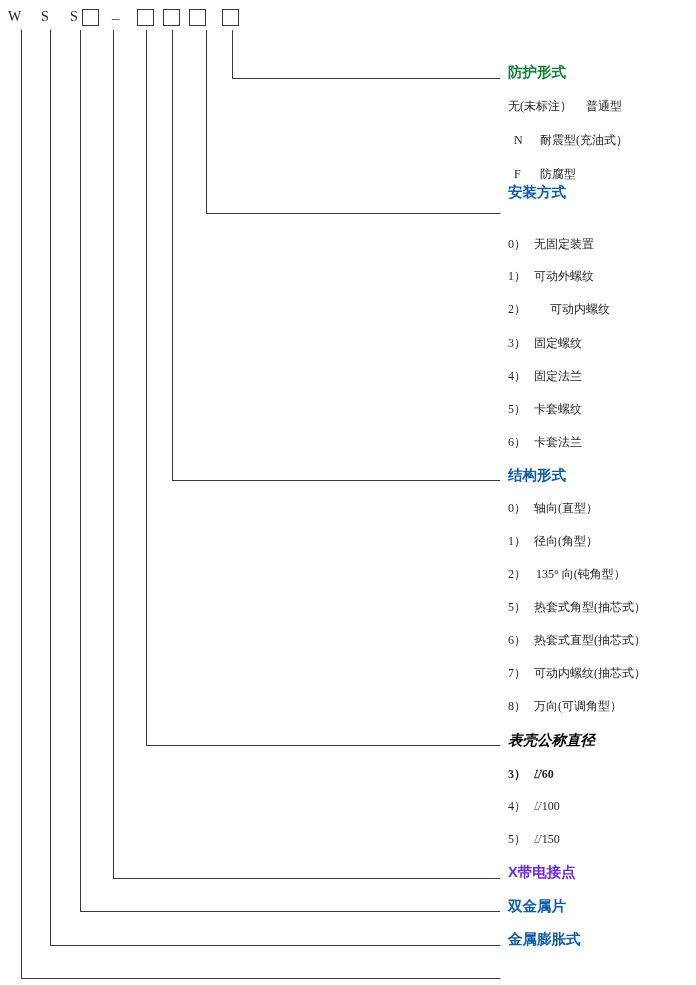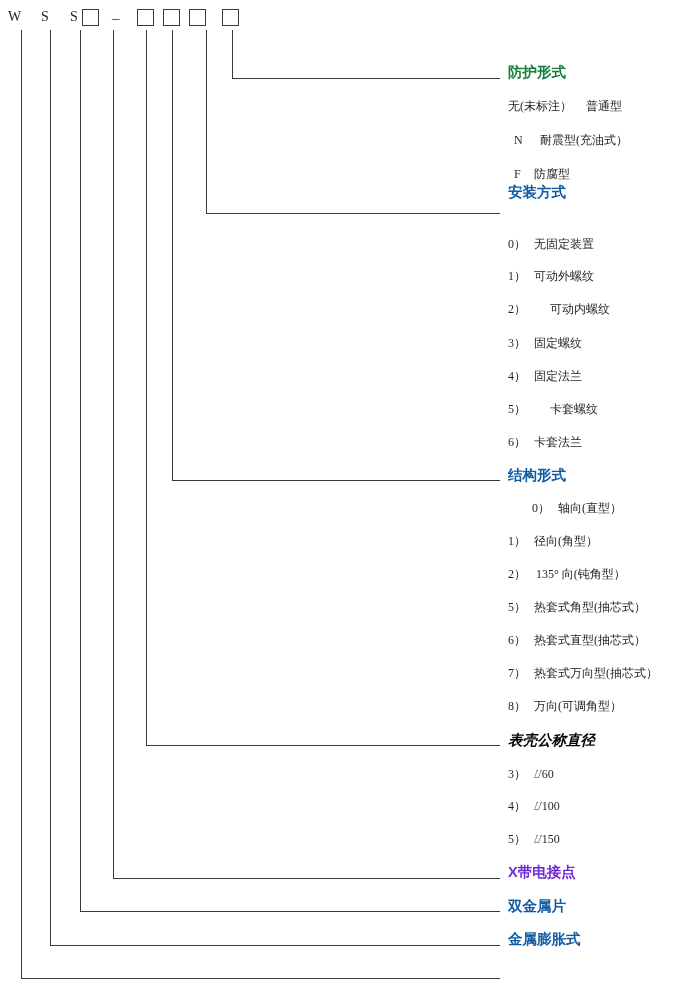--- a/index.html
+++ b/index.html
@@ -96,38 +96,38 @@
     <div class="hline" style="left: 113px; top: 878px; width: 387px;"></div>
     <div class="vline" style="left: 80px; top: 30px; height: 881px;"></div>
     <div class="hline" style="left: 80px; top: 911px; width: 420px;"></div>
     <div class="vline" style="left: 50px; top: 30px; height: 915px;"></div>
     <div class="hline" style="left: 50px; top: 945px; width: 450px;"></div>
     <div class="vline" style="left: 21px; top: 30px; height: 948px;"></div>
     <div class="hline" style="left: 21px; top: 978px; width: 479px;"></div>
     <div class="group-title" style="left: 508px; top: 64px; color: #15803d;">防护形式</div>
     <div class="opt" style="left: 508px; top: 98px;"><span class="key" style="min-width: 0px; margin-right: 8px;">无(未标注）</span><span class="val" style="margin-left: 6px;">普通型</span></div>
     <div class="opt" style="left: 514px; top: 132px;"><span class="key">N</span><span class="val" style="margin-left: 6px;">耐震型(充油式）</span></div>
-    <div class="opt" style="left: 514px; top: 166px;"><span class="key">F</span><span class="val" style="">防腐型</span></div>
+    <div class="opt" style="left: 514px; top: 166px;"><span class="key">F</span><span class="val" style="margin-left: 6px;">防腐型</span></div>
     <div class="group-title" style="left: 508px; top: 184px; color: rgb(14, 92, 163);">安装方式</div>
     <div class="opt" style="left: 508px; top: 236px;"><span class="key">0）</span><span class="val" style="margin-left: 6px;">无固定装置</span></div>
     <div class="opt" style="left: 508px; top: 268px;"><span class="key">1）</span><span class="val" style="margin-left: 6px;">可动外螺纹</span></div>
     <div class="opt" style="left: 508px; top: 301px;"><span class="key">2）</span><span class="val" style="margin-left: 22px;">可动内螺纹</span></div>
     <div class="opt" style="left: 508px; top: 335px;"><span class="key">3）</span><span class="val" style="margin-left: 6px;">固定螺纹</span></div>
     <div class="opt" style="left: 508px; top: 368px;"><span class="key">4）</span><span class="val" style="margin-left: 6px;">固定法兰</span></div>
-    <div class="opt" style="left: 508px; top: 401px;"><span class="key">5）</span><span class="val" style="margin-left: 22px;">卡套螺纹</span></div>
+    <div class="opt" style="left: 508px; top: 401px;"><span class="key">5）</span><span class="val" style="margin-left: 6px;">卡套螺纹</span></div>
     <div class="opt" style="left: 508px; top: 434px;"><span class="key">6）</span><span class="val" style="margin-left: 6px;">卡套法兰</span></div>
     <div class="group-title" style="left: 508px; top: 467px; color: rgb(14, 92, 163);">结构形式</div>
-    <div class="opt" style="left: 532px; top: 500px;"><span class="key">0）</span><span class="val" style="margin-left: 6px;">轴向(直型）</span></div>
+    <div class="opt" style="left: 508px; top: 500px;"><span class="key">0）</span><span class="val" style="margin-left: 6px;">轴向(直型）</span></div>
     <div class="opt" style="left: 508px; top: 533px;"><span class="key">1）</span><span class="val" style="margin-left: 6px;">径向(角型）</span></div>
     <div class="opt" style="left: 508px; top: 566px;"><span class="key">2）</span><span class="val" style="margin-left: 8px;">135° 向(钝角型）</span></div>
     <div class="opt" style="left: 508px; top: 599px;"><span class="key">5）</span><span class="val" style="margin-left: 6px;">热套式角型(抽芯式）</span></div>
     <div class="opt" style="left: 508px; top: 632px;"><span class="key">6）</span><span class="val" style="margin-left: 6px;">热套式直型(抽芯式）</span></div>
-    <div class="opt" style="left: 508px; top: 665px;"><span class="key">7）</span><span class="val" style="margin-left: 6px;">热套式万向型(抽芯式）</span></div>
+    <div class="opt" style="left: 508px; top: 665px;"><span class="key">7）</span><span class="val" style="margin-left: 6px;">可动内螺纹(抽芯式）</span></div>
     <div class="opt" style="left: 508px; top: 698px;"><span class="key">8）</span><span class="val" style="margin-left: 6px;">万向(可调角型）</span></div>
     <div class="group-title" style="left: 508px; top: 732px; color: #000000; font-style: italic;">表壳公称直径</div>
-    <div class="opt" style="left: 508px; top: 766px;"><span class="key">3）</span><span class="val" style="margin-left: 6px;">⌰60</span></div>
+    <div class="opt" style="left: 508px; top: 766px; font-weight: bold;"><span class="key">3）</span><span class="val" style="margin-left: 6px;">⌰60</span></div>
     <div class="opt" style="left: 508px; top: 798px;"><span class="key">4）</span><span class="val" style="margin-left: 6px;">⌰100</span></div>
     <div class="opt" style="left: 508px; top: 831px;"><span class="key">5）</span><span class="val" style="margin-left: 6px;">⌰150</span></div>
     <div class="group-title" style="left: 508px; top: 864px; color: #6d28d9;">X带电接点</div>
     <div class="group-title" style="left: 508px; top: 898px; color: rgb(14, 92, 163);">双金属片</div>
     <div class="group-title" style="left: 508px; top: 931px; color: rgb(14, 92, 163);">金属膨胀式</div>
     <div class="group-title" style="left: 508px; top: 965px; color: rgb(14, 92, 163); margin-top: 27px;">温度仪表</div>
   </div>
 
 </body></html>

